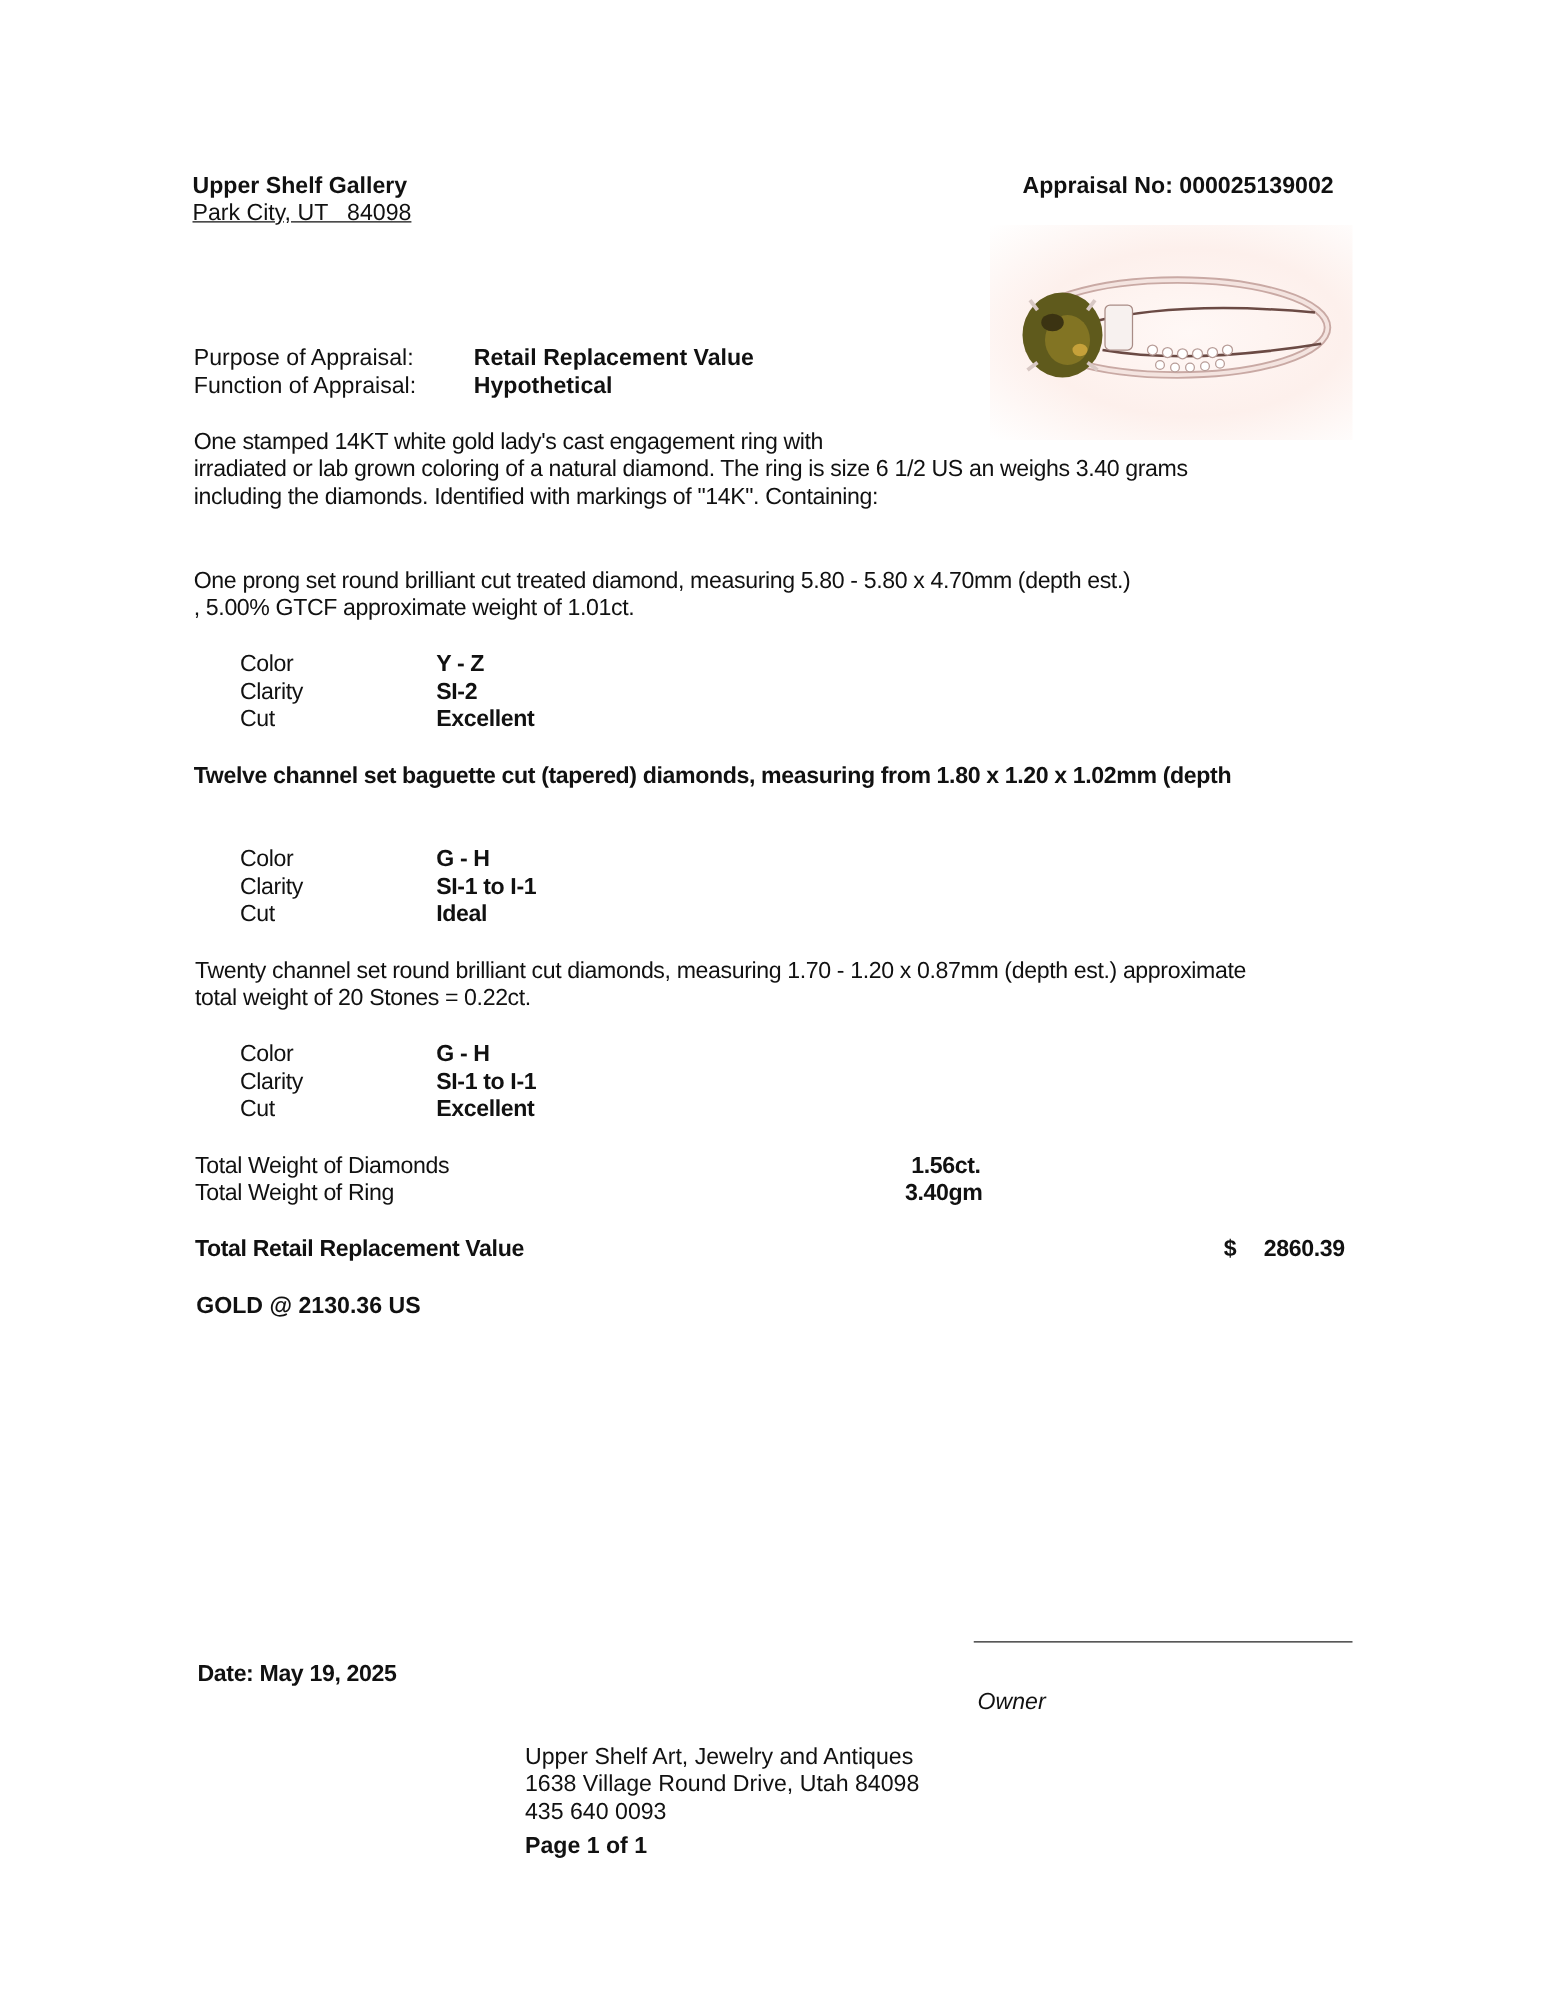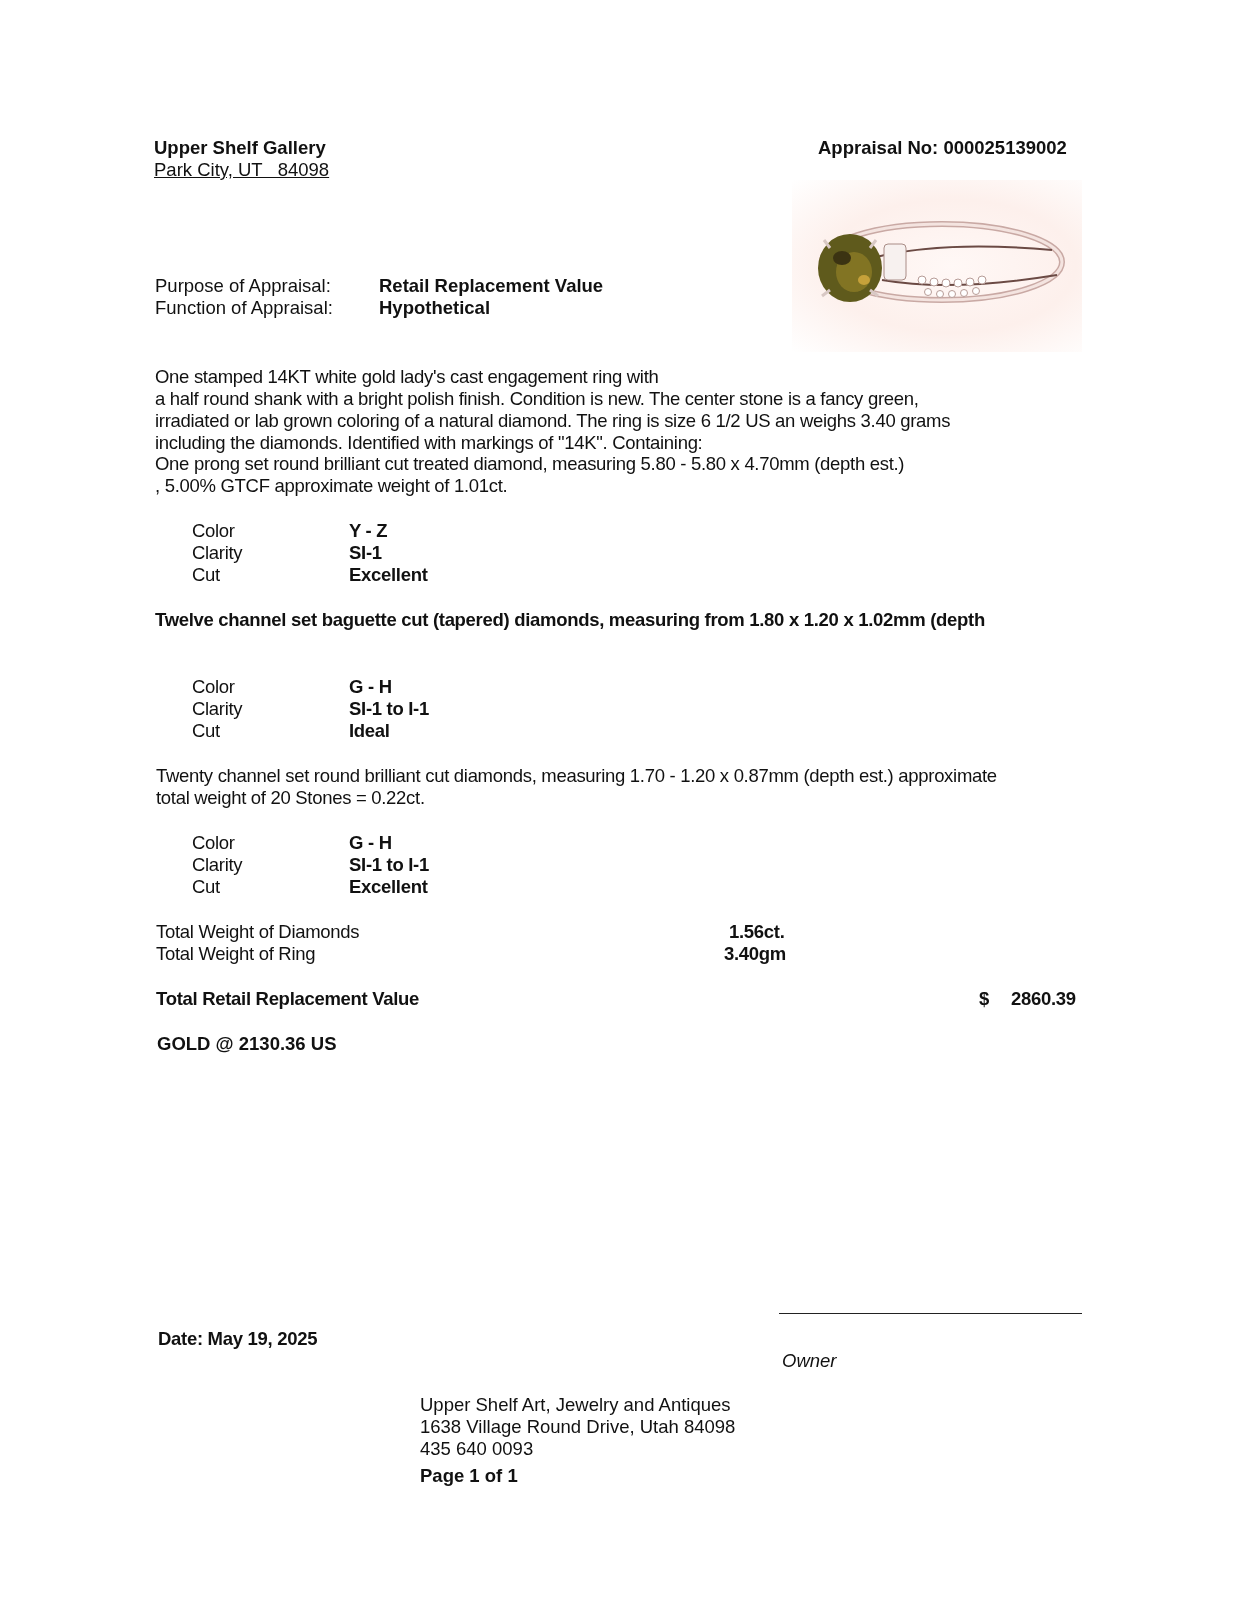--- a/index.html
+++ b/index.html
@@ -58,39 +58,38 @@
         <path d="M86 116 l-8 -6"></path>
     </g>
   </svg>
 </div>
 
 <div class="abs t" style="left:155px; top:275px;">Purpose of Appraisal:</div>
 <div class="abs t b" style="left:379px; top:275px;">Retail Replacement Value</div>
 <div class="abs t" style="left:155px; top:297px;">Function of Appraisal:</div>
 <div class="abs t b" style="left:379px; top:297px;">Hypothetical</div>
 
-<div class="abs t narrow" style="left:155px; top:342px; white-space:nowrap;margin-top:24px;">
+<div class="abs t narrow" style="left:155px; top:342px; white-space:nowrap;">
   <div>One stamped 14KT white gold lady's cast engagement ring with</div>
-  <div>a half round shank with a bright polish finish. Condition is new. The center stone is a fancy green,</div>
   <div>irradiated or lab grown coloring of a natural diamond. The ring is size 6 1/2 US an weighs 3.40 grams</div>
   <div>including the diamonds. Identified with markings of "14K".  Containing:</div>
 </div>
 
 <div class="abs t narrow" style="left:155px; top:453px; white-space:nowrap;">
   <div>One prong set round brilliant cut treated diamond, measuring 5.80 - 5.80 x 4.70mm (depth est.)</div>
   <div>, 5.00% GTCF approximate weight of 1.01ct.</div>
 </div>
 <div class="spec narrow" style="top:520px;">
   <div class="row">
       <span class="lbl">Color</span>
       <span class="val">Y - Z</span>
     </div>
   <div class="row">
       <span class="lbl">Clarity</span>
-      <span class="val">SI-1</span>
+      <span class="val">SI-2</span>
     </div>
   <div class="row">
       <span class="lbl">Cut</span>
       <span class="val">Excellent</span>
     </div>
 </div>
 
 <div class="abs t narrow" style="left:155px; top:609px; white-space:nowrap;font-weight:bold;">
   <div>Twelve channel set baguette cut (tapered) diamonds, measuring from  1.80 x 1.20 x 1.02mm  (depth</div>
 </div>

